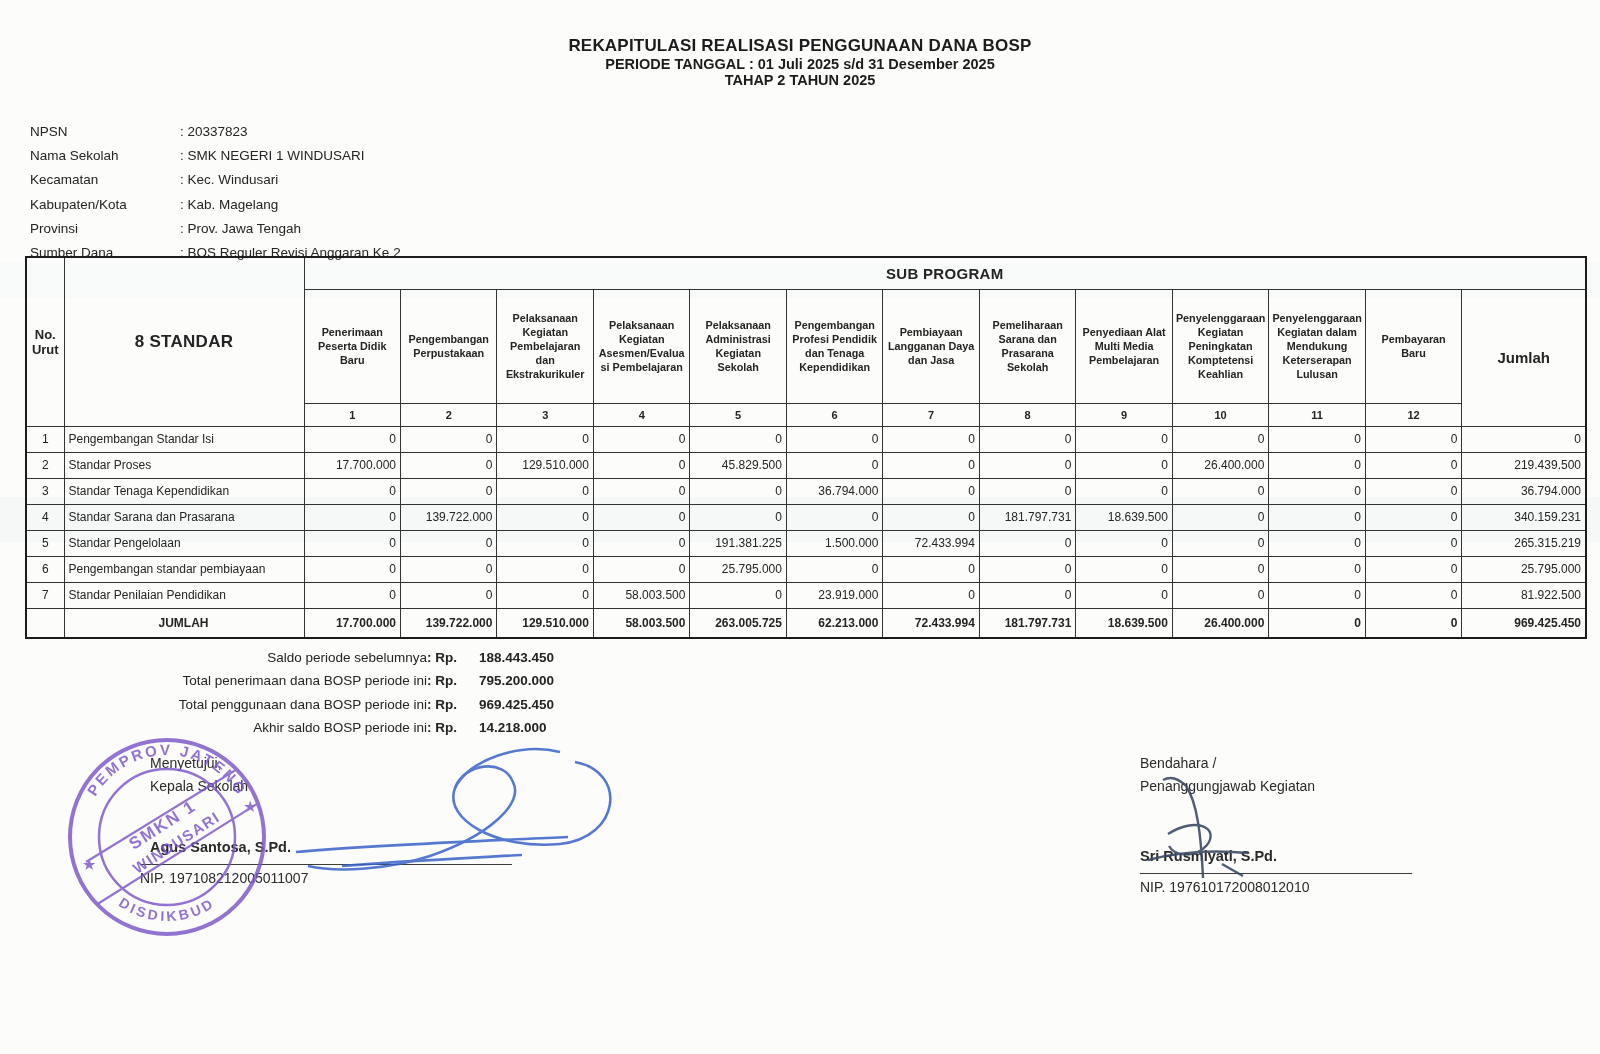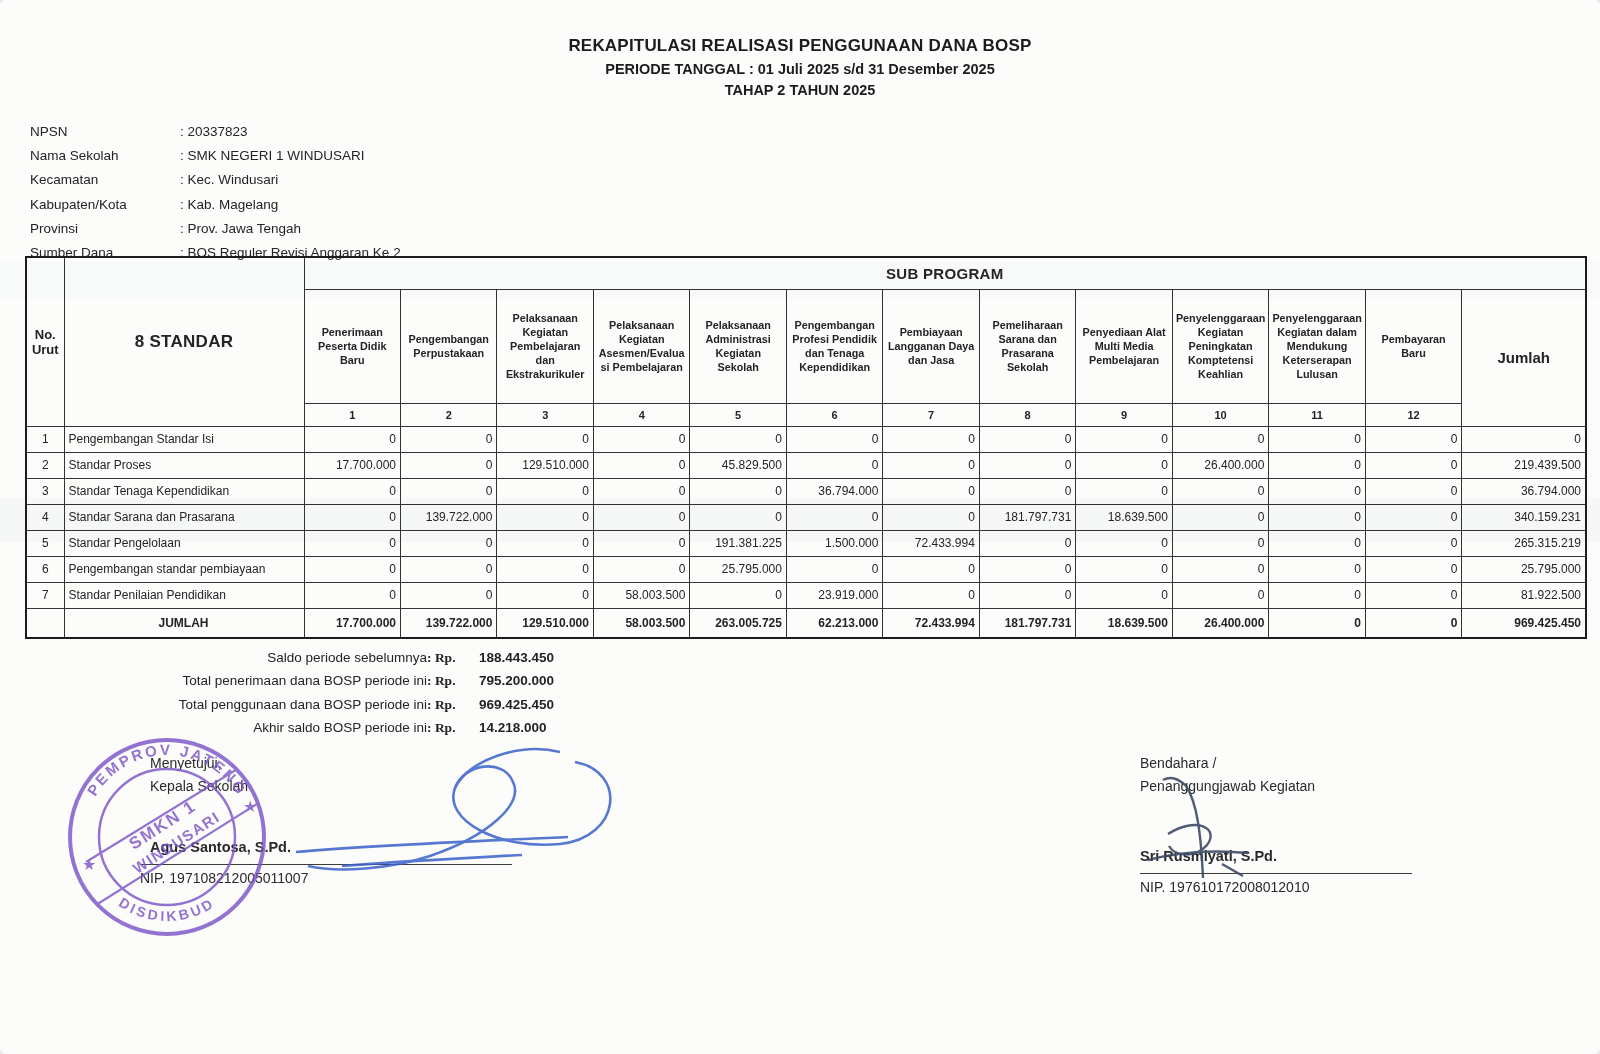--- a/index.html
+++ b/index.html
@@ -1,26 +1,26 @@
 <!DOCTYPE html>
 <html><head>
 <meta charset="utf-8">
 <style>
   html,body{margin:0;padding:0;background:#e8e8e8;}
   .page{position:relative;width:1600px;height:1054px;background:#fcfcfa;overflow:hidden;
-        font-family:"Liberation Sans",sans-serif;color:#242424;border-radius:6px;}
+        font-family:"Liberation Sans",sans-serif;color:#242424;}
   
   .tint{position:absolute;left:0;width:100%;pointer-events:none;}
   .tint.b1{top:497px;height:45px;background:rgba(195,212,238,.10);}
   .tint.b2{top:262px;height:36px;background:rgba(200,214,236,.07);}
 
   
   .titles{position:absolute;top:36px;left:0;right:0;text-align:center;}
   .t1{font-size:17px;font-weight:bold;letter-spacing:.2px;color:#1c1c1c;}
-  .t2{font-size:14.5px;font-weight:bold;margin-top:5px;color:#1c1c1c;}
+  .t2{font-size:14.5px;font-weight:bold;color:#1c1c1c;}
 
   
   .info{position:absolute;top:109px;left:30px;font-size:13.5px;margin-top:11px;}
   .info-row{height:24.2px;line-height:24.2px;}
   .i-label{display:inline-block;width:150px;}
   .i-value::before{content:": ";}
 
   
   table.main{position:absolute;top:256px;left:25px;width:1562px;border-collapse:collapse;
              table-layout:fixed;border:2px solid #1c1c1c;}
@@ -39,21 +39,21 @@
   td.c-no{text-align:center;}
   td.c-name{text-align:left;padding-left:4px;overflow:hidden;white-space:nowrap;}
   td.c-val{text-align:right;padding-right:4px;}
   tr.total-row td{font-weight:bold;height:26px;}
   tr.total-row td.c-name{text-align:center;padding-left:0;}
 
   
   .summary{position:absolute;top:646px;left:30px;font-size:13.5px;}
   .sum-row{height:23.4px;line-height:23.4px;}
   .sum-label{display:inline-block;width:397px;text-align:right;}
-  .sum-cur{display:inline-block;width:52px;font-weight:bold;font-family:Liberation Serif, serif;}
+  .sum-cur{display:inline-block;width:52px;font-weight:bold;}
   .sum-cur::before{content:": ";}
   .sum-val{font-weight:bold;}
 
   
   .sig{position:absolute;font-size:14px;color:#2a2a2a;}
   .sig-left{left:140px;top:752px;width:380px;}
   .sig-right{left:1140px;top:752px;width:300px;}
   .sig .ln{line-height:23px;padding-left:10px;}
   .sig-right .ln{padding-left:0;}
   .sig .name{font-weight:bold;font-size:14.5px;margin-top:41px;padding-left:10px;}

